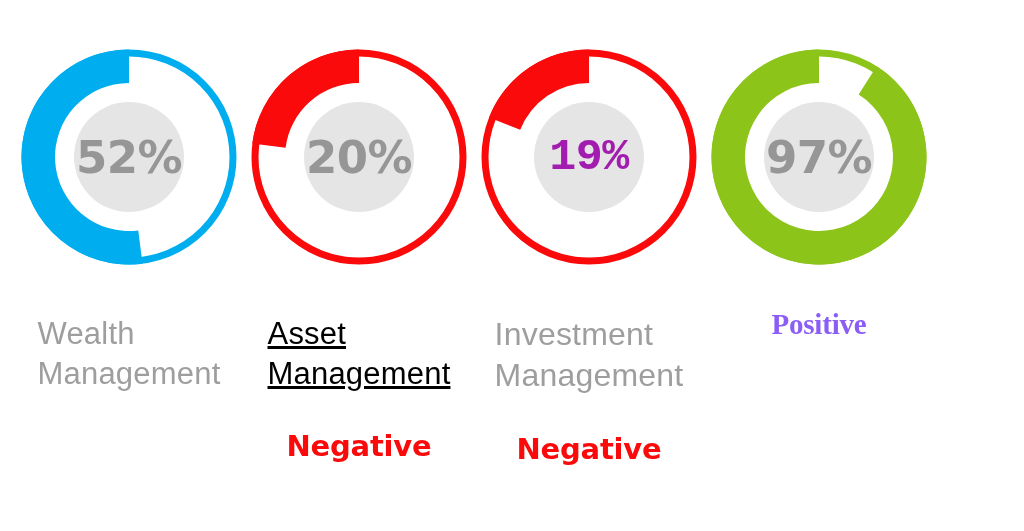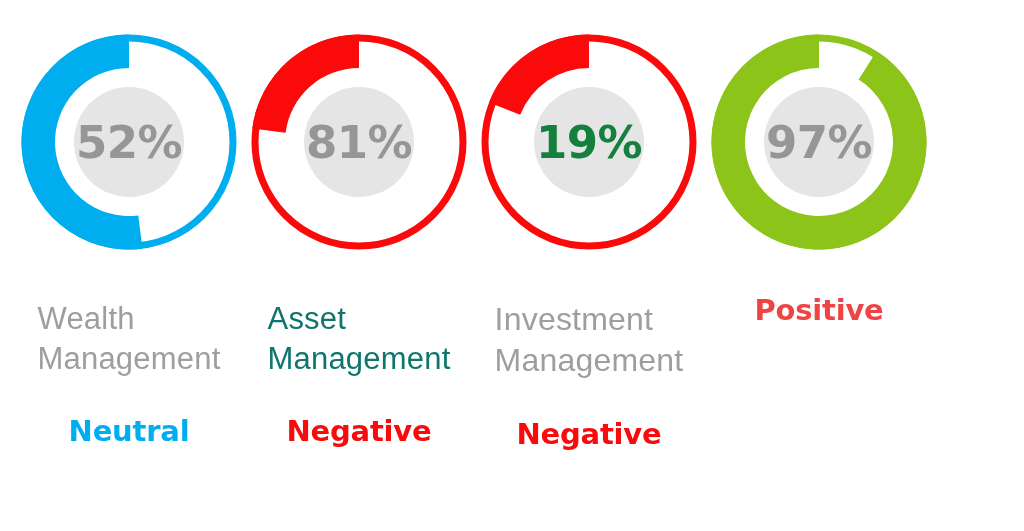--- a/index.html
+++ b/index.html
@@ -27,21 +27,21 @@
     position: absolute;
     left: 0;
     top: 0;
     width: 816px;
     height: 531px;
     display: flex;
     flex-direction: row;
     align-items: flex-start;
     justify-content: space-between;
     box-sizing: border-box;
-    padding: 1px 14px;
+    padding: 16px 14px;
   }
 
   .gauge-col {
     position: relative;
     width: 248px;
     height: 531px;
     display: flex;
     flex-direction: column;
     align-items: center;
   }
@@ -111,56 +111,55 @@
     <div class="donut-wrap">
       <svg viewBox="0 0 230 230" xmlns="http://www.w3.org/2000/svg">
         <circle class="ring-outline" cx="115" cy="115" r="104" fill="none" stroke-width="7" stroke="#00AEEF"></circle>
         <path class="arc-band" d="M 115.00 7.50 A 107.5 107.5 0 1 0 128.47 221.65 L 124.27 188.42 A 74 74 0 1 1 115.00 41.00 Z" fill="#00AEEF"></path>
         <circle class="inner-disc" cx="115" cy="115" r="55" fill="#E5E5E5"></circle>
       </svg>
       <div class="pct-text" style="color: rgb(150, 150, 150);">52%</div>
     </div>
     <div class="cat-name narrow" style="color: rgb(158, 158, 158);">Wealth
 Management</div>
-    <div class="sentiment" style="color: rgb(0, 174, 239);">Neutral</div>
   </div>
 
   <div class="gauge-col">
     <div class="donut-wrap">
       <svg viewBox="0 0 230 230" xmlns="http://www.w3.org/2000/svg">
         <circle class="ring-outline" cx="115" cy="115" r="104" fill="none" stroke-width="7" stroke="#FA0A0A"></circle>
         <path class="arc-band" d="M 115.00 7.50 A 107.5 107.5 0 0 0 8.35 101.53 L 41.58 105.73 A 74 74 0 0 1 115.00 41.00 Z" fill="#FA0A0A"></path>
         <circle class="inner-disc" cx="115" cy="115" r="55" fill="#E5E5E5"></circle>
       </svg>
-      <div class="pct-text" style="color: rgb(150, 150, 150);">81%</div>
+      <div class="pct-text" style="color: rgb(150, 150, 150);">20%</div>
     </div>
-    <div class="cat-name narrow" style="color: #0f766e;">Asset
+    <div class="cat-name narrow" style="color: #000000; text-decoration: underline;">Asset
 Management</div>
     <div class="sentiment" style="color: rgb(250, 10, 10);">Negative</div>
   </div>
 
   <div class="gauge-col">
     <div class="donut-wrap">
       <svg viewBox="0 0 230 230" xmlns="http://www.w3.org/2000/svg">
         <circle class="ring-outline" cx="115" cy="115" r="104" fill="none" stroke-width="7" stroke="#FA0A0A"></circle>
         <path class="arc-band" d="M 115.00 7.50 A 107.5 107.5 0 0 0 15.05 75.43 L 46.20 87.76 A 74 74 0 0 1 115.00 41.00 Z" fill="#FA0A0A"></path>
         <circle class="inner-disc" cx="115" cy="115" r="55" fill="#E5E5E5"></circle>
       </svg>
-      <div class="pct-text" style="color: #15803d;">19%</div>
+      <div class="pct-text" style="color: #a21caf; font-family: Liberation Mono, monospace;">19%</div>
     </div>
     <div class="cat-name" style="color: rgb(158, 158, 158);">Investment
 Management</div>
     <div class="sentiment" style="color: rgb(250, 10, 10);">Negative</div>
   </div>
 
   <div class="gauge-col">
     <div class="donut-wrap">
       <svg viewBox="0 0 230 230" xmlns="http://www.w3.org/2000/svg">
         <circle class="ring-outline" cx="115" cy="115" r="104" fill="none" stroke-width="7" stroke="#8CC41A"></circle>
         <path class="arc-band" d="M 115.00 7.50 A 107.5 107.5 0 1 0 172.60 24.23 L 154.65 52.52 A 74 74 0 1 1 115.00 41.00 Z" fill="#8CC41A"></path>
         <circle class="inner-disc" cx="115" cy="115" r="55" fill="#E5E5E5"></circle>
       </svg>
       <div class="pct-text" style="color: rgb(150, 150, 150);">97%</div>
     </div>
-    <div class="sentiment" style="color: #ef4444;">Positive</div>
+    <div class="sentiment" style="color: #8b5cf6; font-family: Liberation Serif, serif;">Positive</div>
   </div>
 </div>
 </div>
 
 </body></html>

